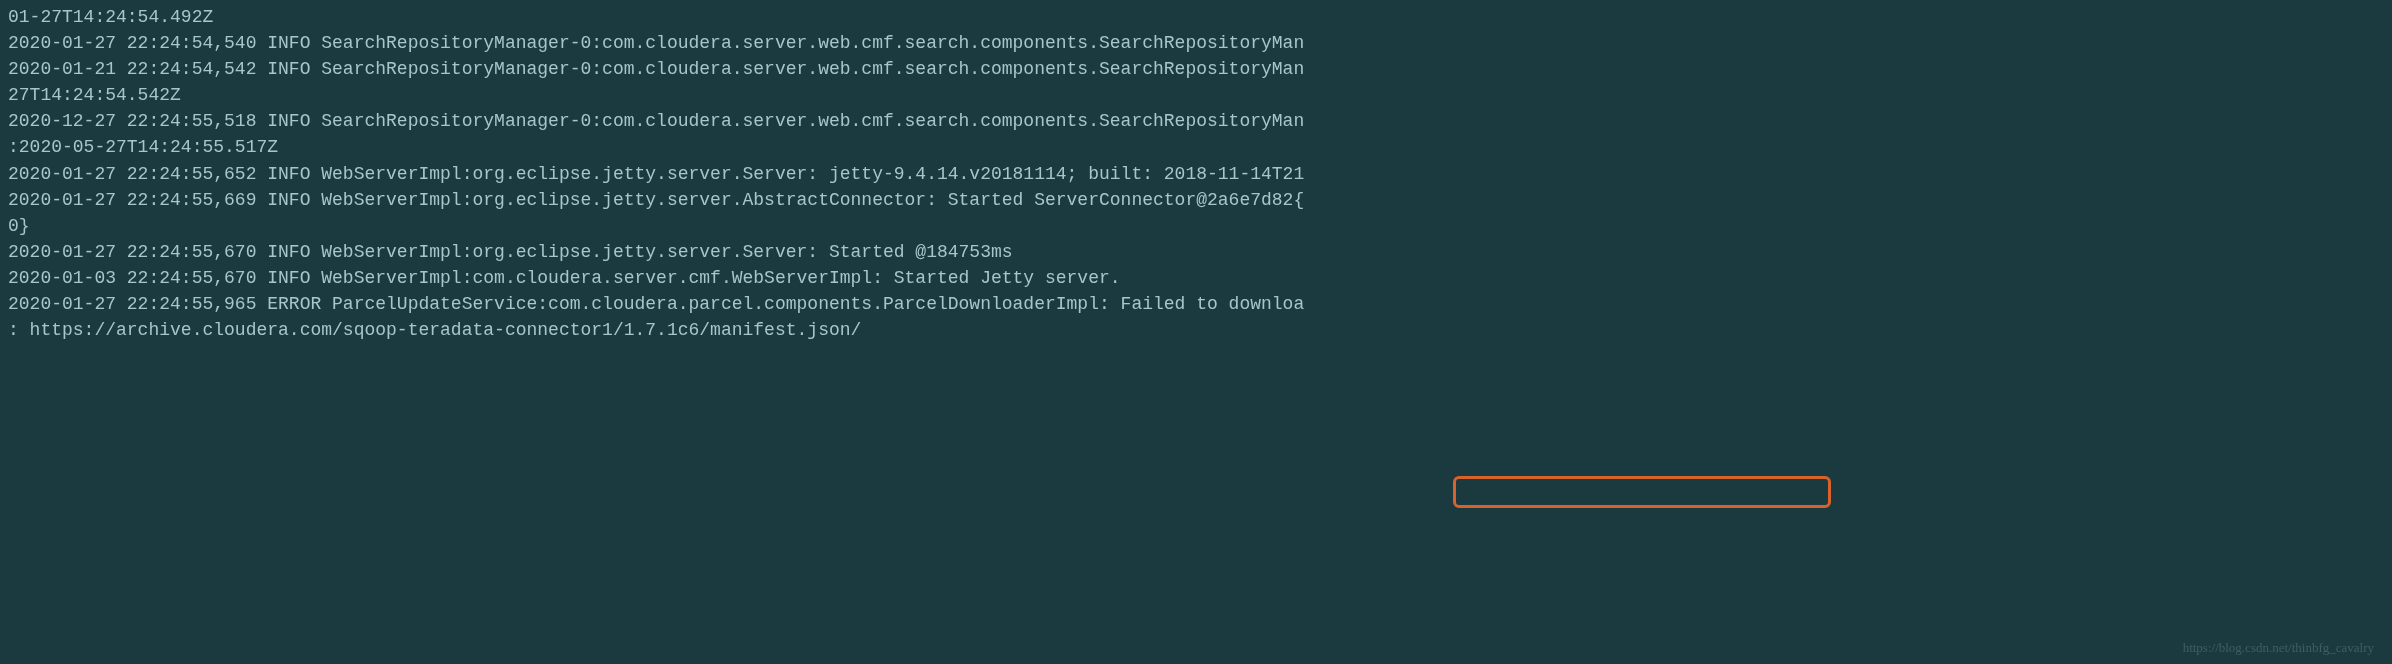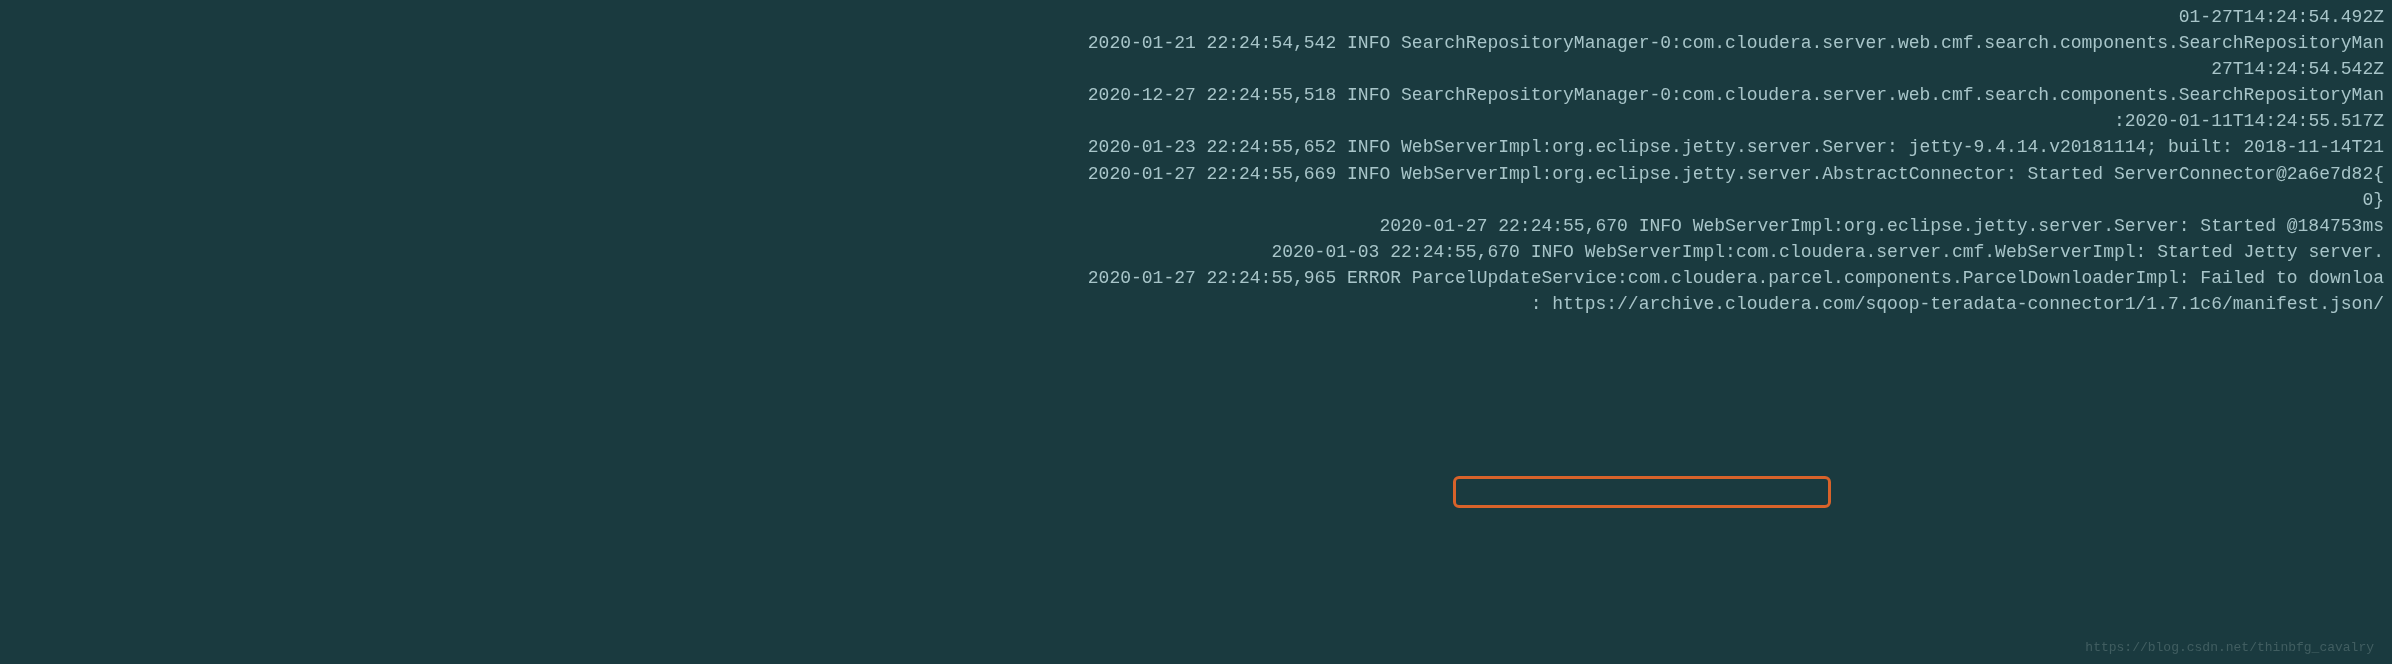--- a/index.html
+++ b/index.html
@@ -1,19 +1,18 @@
 <!DOCTYPE html>
 <html><head>
   <meta charset="utf-8">
   <style>
     * {
       margin: 0;
       padding: 0;
       box-sizing: border-box;
-      text-align: right;
     }
     body {
       background-color: #1a3a3f;
       color: #a8c5c9;
       font-family: 'Consolas', 'Monaco', 'Courier New', monospace;
       font-size: 18px;
       line-height: 1.45;
       padding: 4px 8px;
       white-space: nowrap;
       overflow: hidden;
@@ -31,34 +30,35 @@
       border-radius: 6px;
       background: transparent;
       pointer-events: none;
     }
     .watermark {
       position: absolute;
       bottom: 6px;
       right: 18px;
       color: #5a7577;
       font-size: 13px;
-      font-family: Liberation Mono, monospace;
+      font-family: Liberation Serif, serif;
       opacity: 0.6;
     }
   </style>
 </head>
 <body>
 
 <div id="log-container">
     <span class="log-line">01-27T14:24:54.492Z</span>
+    <span class="log-line">2020-01-27 22:24:54,540 INFO SearchRepositoryManager-0:com.cloudera.server.web.cmf.search.components.SearchRepositoryMan</span>
     <span class="log-line">2020-01-21 22:24:54,542 INFO SearchRepositoryManager-0:com.cloudera.server.web.cmf.search.components.SearchRepositoryMan</span>
     <span class="log-line">27T14:24:54.542Z</span>
     <span class="log-line">2020-12-27 22:24:55,518 INFO SearchRepositoryManager-0:com.cloudera.server.web.cmf.search.components.SearchRepositoryMan</span>
-    <span class="log-line">:2020-01-11T14:24:55.517Z</span>
-    <span class="log-line">2020-01-23 22:24:55,652 INFO WebServerImpl:org.eclipse.jetty.server.Server: jetty-9.4.14.v20181114; built: 2018-11-14T21</span>
+    <span class="log-line">:2020-05-27T14:24:55.517Z</span>
+    <span class="log-line">2020-01-27 22:24:55,652 INFO WebServerImpl:org.eclipse.jetty.server.Server: jetty-9.4.14.v20181114; built: 2018-11-14T21</span>
     <span class="log-line">2020-01-27 22:24:55,669 INFO WebServerImpl:org.eclipse.jetty.server.AbstractConnector: Started ServerConnector@2a6e7d82{</span>
     <span class="log-line">0}</span>
     <span class="log-line">2020-01-27 22:24:55,670 INFO WebServerImpl:org.eclipse.jetty.server.Server: Started @184753ms</span>
     <span class="log-line">2020-01-03 22:24:55,670 INFO WebServerImpl:com.cloudera.server.cmf.WebServerImpl: Started Jetty server.</span>
     <span class="log-line">2020-01-27 22:24:55,965 ERROR ParcelUpdateService:com.cloudera.parcel.components.ParcelDownloaderImpl: Failed to downloa</span>
     <span class="log-line">: https://archive.cloudera.com/sqoop-teradata-connector1/1.7.1c6/manifest.json/</span>
   </div>
 
 <div class="highlight-box" id="highlight-box" style="top: 476px; left: 1453px; width: 378px; height: 32px;"></div>
 

